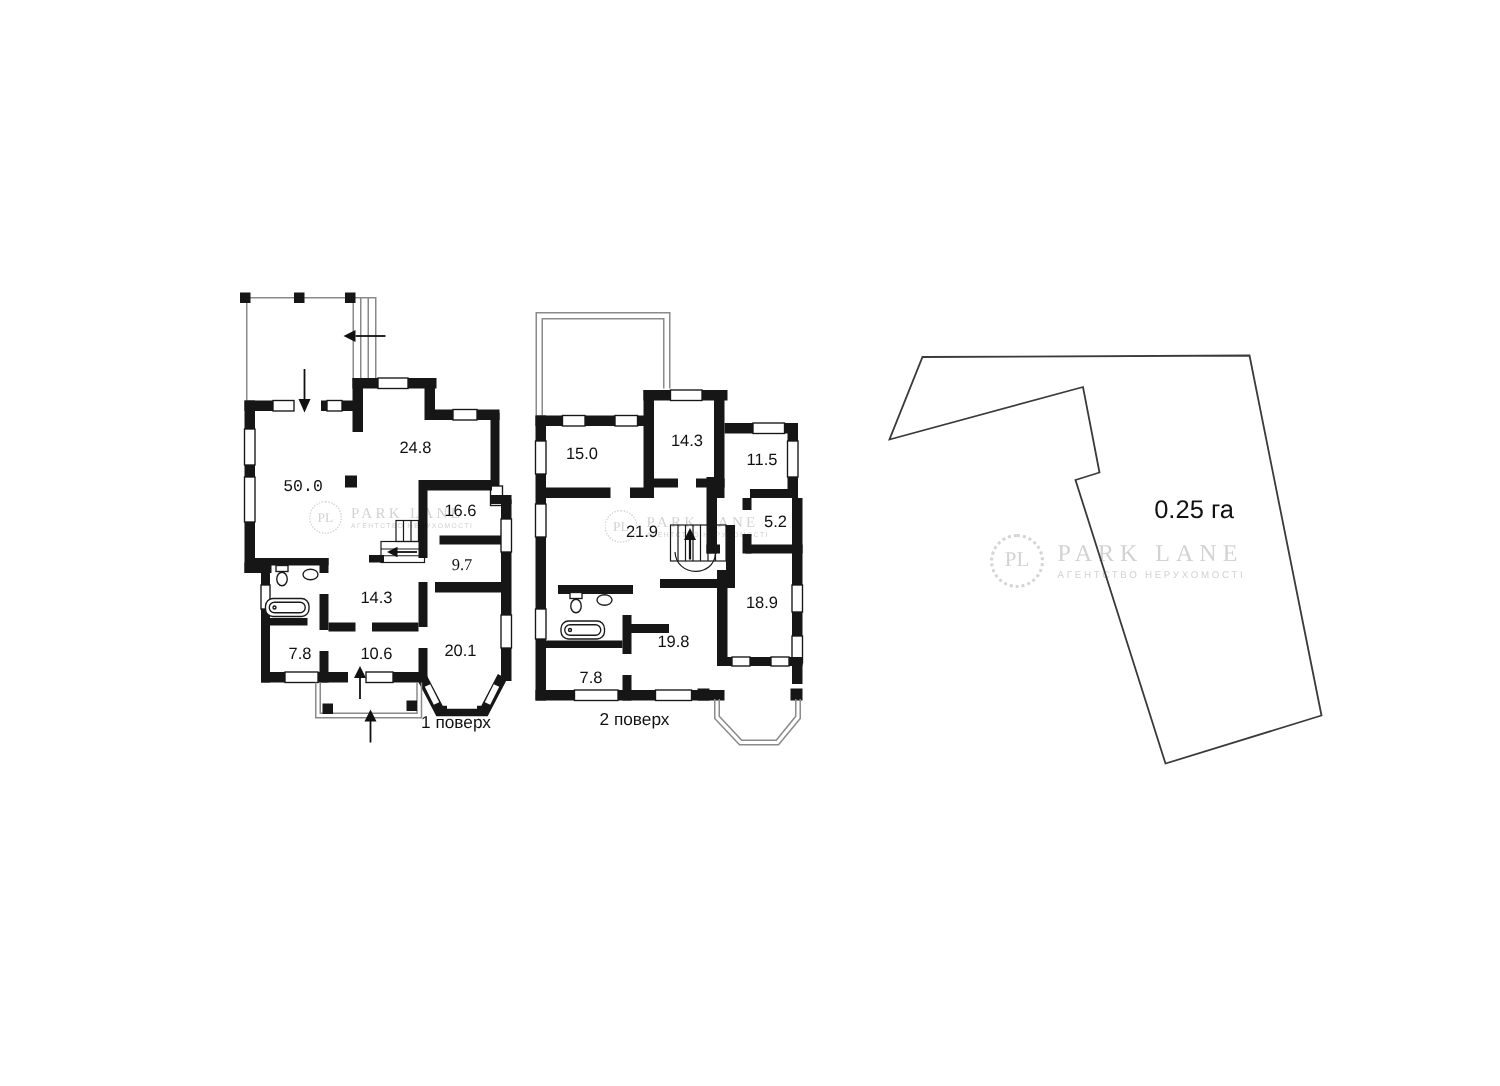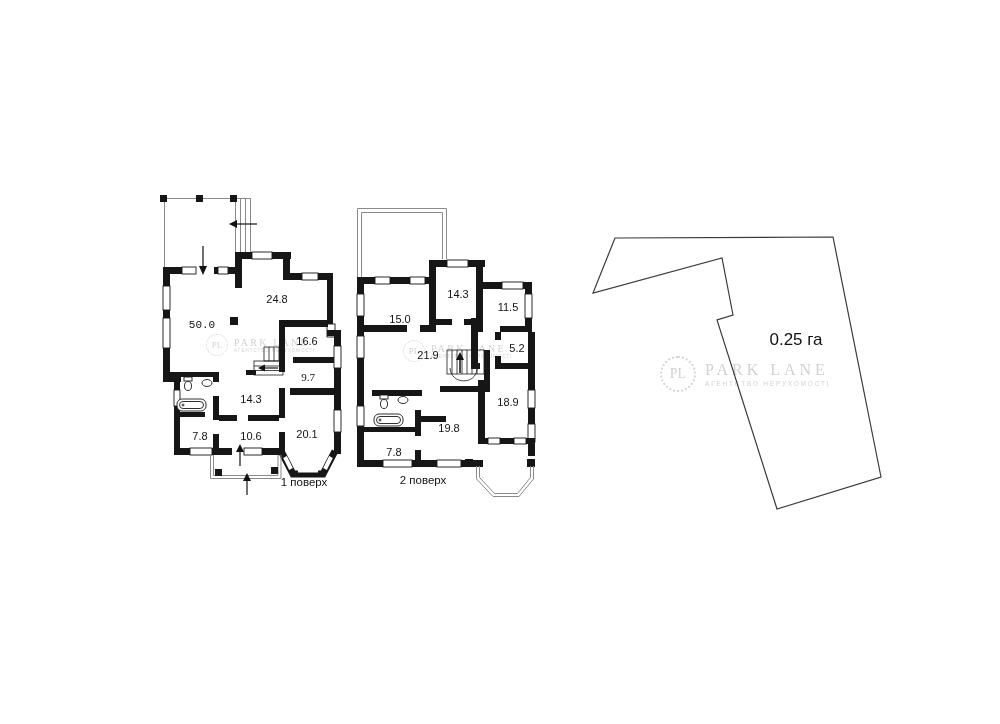--- a/index.html
+++ b/index.html
@@ -291,21 +291,21 @@
   <div class="lbl" style="left:202px;top:325px;font-family:Liberation Mono, monospace;">50.0</div>
   <div class="lbl" style="left:277px;top:299px;">24.8</div>
   <div class="lbl" style="left:307px;top:341px;">16.6</div>
   <div class="lbl" style="left:308px;top:377px;font-family:Liberation Serif, serif;">9.7</div>
   <div class="lbl" style="left:251px;top:399px;">14.3</div>
   <div class="lbl" style="left:200px;top:436px;">7.8</div>
   <div class="lbl" style="left:251px;top:436px;">10.6</div>
   <div class="lbl" style="left:307px;top:434px;">20.1</div>
   <div class="lbl caption" style="left:304px;top:482px;">1 поверх</div>
 
-  <div class="lbl" style="left:400px;top:303px;margin-top:16px;">15.0</div>
+  <div class="lbl" style="left:388px;top:303px;">15.0</div>
   <div class="lbl" style="left:458px;top:294px;">14.3</div>
   <div class="lbl" style="left:508px;top:307px;">11.5</div>
   <div class="lbl" style="left:428px;top:355px;text-align:center;">21.9</div>
   <div class="lbl" style="left:517px;top:348px;">5.2</div>
   <div class="lbl" style="left:508px;top:402px;">18.9</div>
   <div class="lbl" style="left:449px;top:428px;">19.8</div>
   <div class="lbl" style="left:394px;top:452px;">7.8</div>
   <div class="lbl caption" style="left:423px;top:480px;">2 поверх</div>
 
   <div class="lbl plot-lbl" style="left:780px;top:340px;">0.25 га</div>

